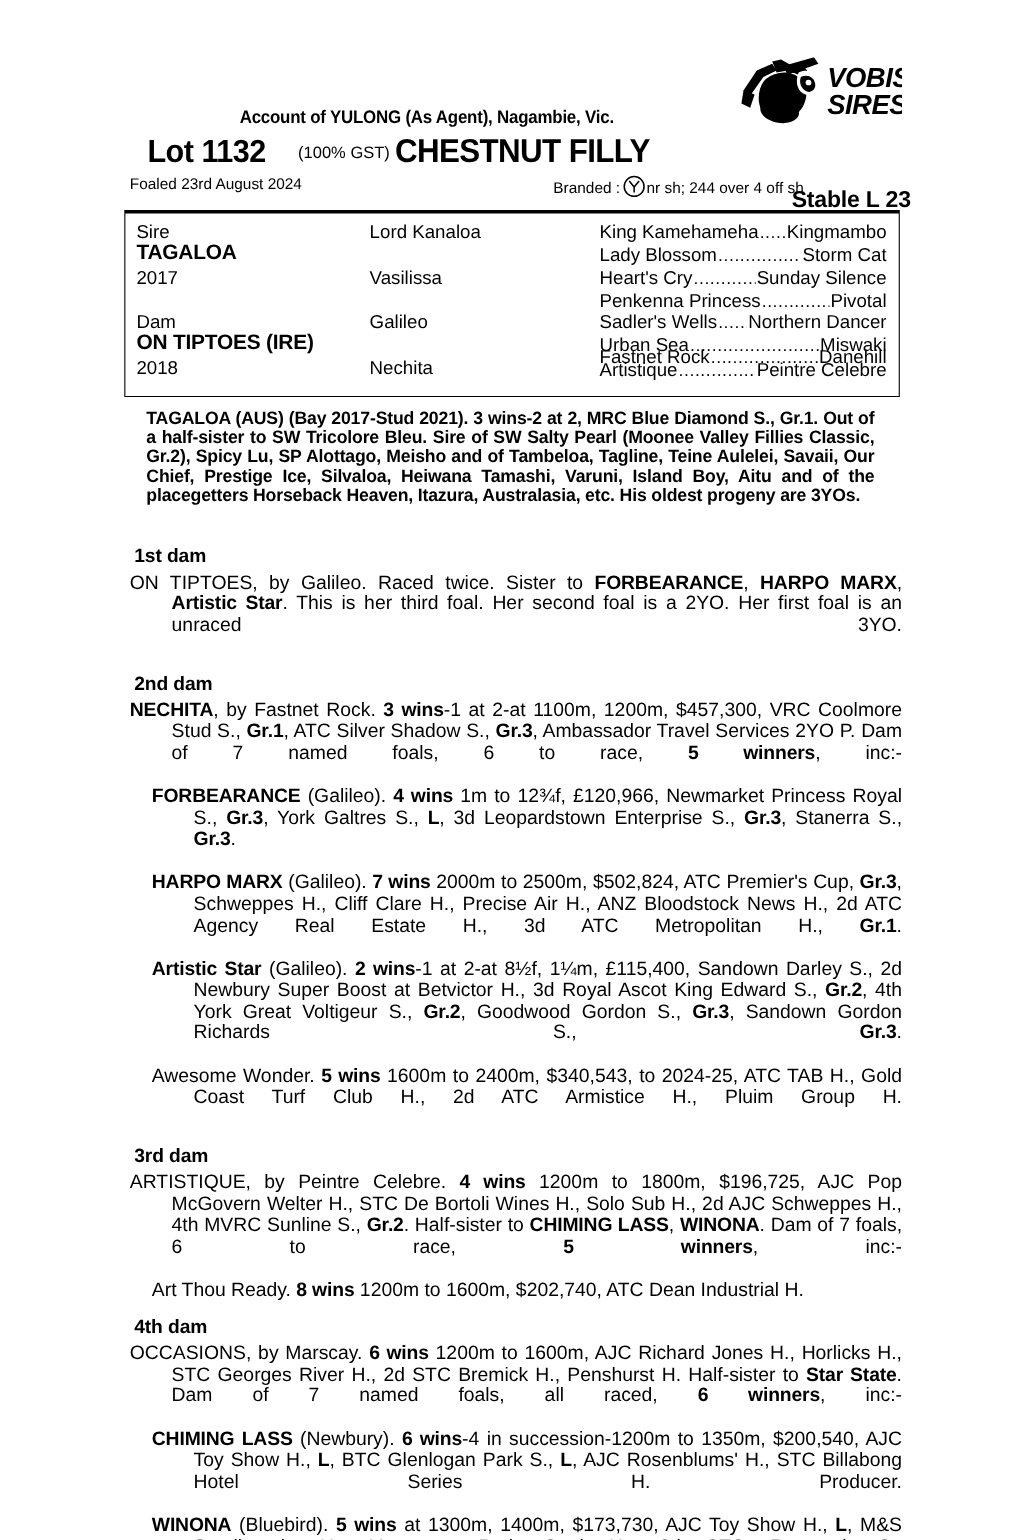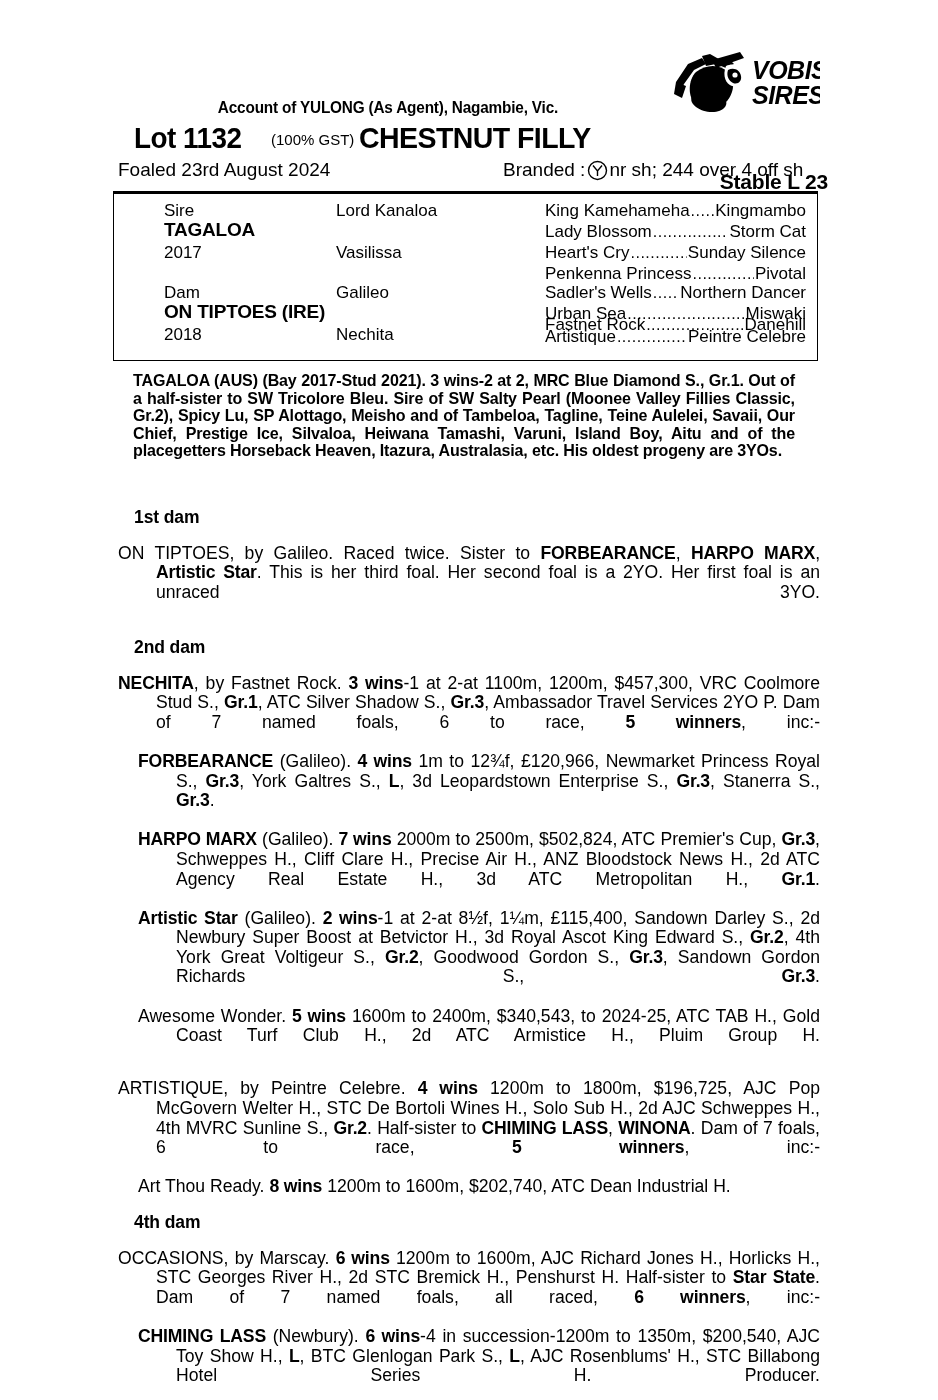--- a/index.html
+++ b/index.html
@@ -100,21 +100,21 @@
     letter-spacing: -0.2px;
     margin-top: 44px;
   }
 
   .foaled-row {
     position: absolute;
     left: 0;
     top: 107px;
     width: 702px;
     height: 26px;
-    font-size: 19px;
+    font-size: 14px;
   }
   .foaled {
     position: absolute;
     left: 0;
     top: 0;
     white-space: nowrap;
   }
   .branded {
     position: absolute;
     left: 385px;
@@ -148,21 +148,21 @@
   .ped-cell {
     position: absolute;
     font-size: 17px;
     white-space: nowrap;
     line-height: 21px;
   }
   .ped-cell.bold {
     font-weight: bold;
     letter-spacing: -0.2px;
   }
-  .col1 { left: 10px; margin-left: 40px; }
+  .col1 { left: 10px; }
   .col2 { left: 222px; }
   .g3row {
     position: absolute;
     left: 400px;
     width: 292px;
     font-size: 17px;
     line-height: 21px;
     display: flex;
     align-items: baseline;
     white-space: nowrap;
@@ -200,21 +200,21 @@
     left: 118px;
     top: 492px;
     width: 702px;
     font-size: 17.6px;
     line-height: 19.6px;
   }
   .dam-head {
     font-weight: bold;
     font-size: 17.5px;
     letter-spacing: -0.1px;
-    margin: 16px;
+    margin: 4px;
     padding: 0;
   }
   .sec { margin: 0 0 14px 0; }
   .sec:last-child { margin-bottom: 0; }
   .ent {
     text-align: justify;
     text-justify: inter-word;
     margin: 0;
     padding: 0;
   }
@@ -344,20 +344,21 @@
       </div>
       <div class="sec">
         <div class="dam-head">2nd dam</div>
         <div class="ent ind1"><b>NECHITA</b><span>, by Fastnet Rock. </span><b>3 wins</b><span>-1 at 2-at 1100m, 1200m, $457,300, VRC Coolmore Stud S., </span><b>Gr.1</b><span>, ATC Silver Shadow S., </span><b>Gr.3</b><span>, Ambassador Travel Services 2YO P. Dam of 7 named foals, 6 to race, </span><b>5 winners</b><span>, inc:-</span></div>
         <div class="ent ind2"><b>FORBEARANCE</b><span> (Galileo). </span><b>4 wins</b><span> 1m to 12¾f, £120,966, Newmarket Princess Royal S., </span><b>Gr.3</b><span>, York Galtres S., </span><b>L</b><span>, 3d Leopardstown Enterprise S., </span><b>Gr.3</b><span>, Stanerra S., </span><b>Gr.3</b><span>.</span></div>
         <div class="ent ind2"><b>HARPO MARX</b><span> (Galileo). </span><b>7 wins</b><span> 2000m to 2500m, $502,824, ATC Premier's Cup, </span><b>Gr.3</b><span>, Schweppes H., Cliff Clare H., Precise Air H., ANZ Bloodstock News H., 2d ATC Agency Real Estate H., 3d ATC Metropolitan H., </span><b>Gr.1</b><span>.</span></div>
         <div class="ent ind2"><b>Artistic Star</b><span> (Galileo). </span><b>2 wins</b><span>-1 at 2-at 8½f, 1¼m, £115,400, Sandown Darley S., 2d Newbury Super Boost at Betvictor H., 3d Royal Ascot King Edward S., </span><b>Gr.2</b><span>, 4th York Great Voltigeur S., </span><b>Gr.2</b><span>, Goodwood Gordon S., </span><b>Gr.3</b><span>, Sandown Gordon Richards S., </span><b>Gr.3</b><span>.</span></div>
         <div class="ent ind2"><span>Awesome Wonder. </span><b>5 wins</b><span> 1600m to 2400m, $340,543, to 2024-25, ATC TAB H., Gold Coast Turf Club H., 2d ATC Armistice H., Pluim Group H.</span></div>
       </div>
       <div class="sec">
+        <div class="dam-head">3rd dam</div>
         <div class="ent ind1"><span>ARTISTIQUE, by Peintre Celebre. </span><b>4 wins</b><span> 1200m to 1800m, $196,725, AJC Pop McGovern Welter H., STC De Bortoli Wines H., Solo Sub H., 2d AJC Schweppes H., 4th MVRC Sunline S., </span><b>Gr.2</b><span>. Half-sister to </span><b>CHIMING LASS</b><span>, </span><b>WINONA</b><span>. Dam of 7 foals, 6 to race, </span><b>5 winners</b><span>, inc:-</span></div>
         <div class="ent ind2 nojust"><span>Art Thou Ready. </span><b>8 wins</b><span> 1200m to 1600m, $202,740, ATC Dean Industrial H.</span></div>
       </div>
       <div class="sec">
         <div class="dam-head">4th dam</div>
         <div class="ent ind1"><span>OCCASIONS, by Marscay. </span><b>6 wins</b><span> 1200m to 1600m, AJC Richard Jones H., Horlicks H., STC Georges River H., 2d STC Bremick H., Penshurst H. Half-sister to </span><b>Star State</b><span>. Dam of 7 named foals, all raced, </span><b>6 winners</b><span>, inc:-</span></div>
         <div class="ent ind2"><b>CHIMING LASS</b><span> (Newbury). </span><b>6 wins</b><span>-4 in succession-1200m to 1350m, $200,540, AJC Toy Show H., </span><b>L</b><span>, BTC Glenlogan Park S., </span><b>L</b><span>, AJC Rosenblums' H., STC Billabong Hotel Series H. Producer.</span></div>
         <div class="ent ind2"><b>WINONA</b><span> (Bluebird). </span><b>5 wins</b><span> at 1300m, 1400m, $173,730, AJC Toy Show H., </span><b>L</b><span>, M&amp;S Smallgoods H., Yarraman Park Stud H., 2d STC Research S., </span></div>
       </div>
     </div>

